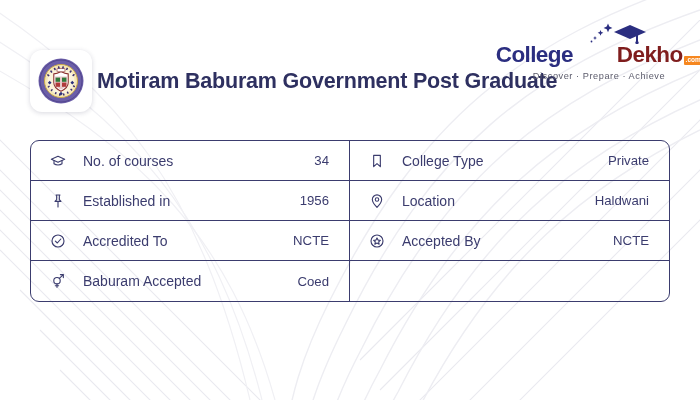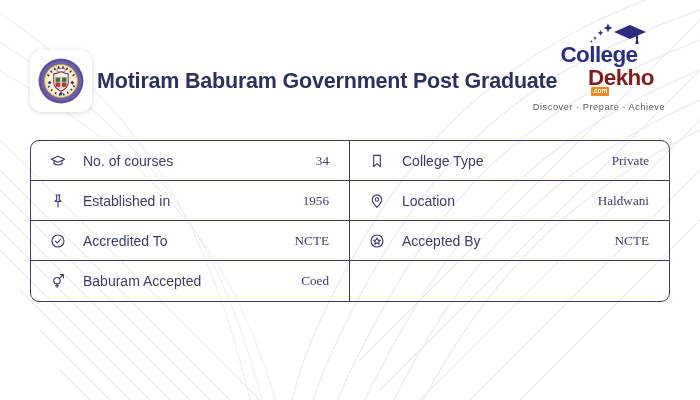--- a/index.html
+++ b/index.html
@@ -66,23 +66,22 @@
     width: 150px;
   }
   .brand-cap { height: 22px; position: relative; }
   .brand-word {
     font-size: 22.5px;
     font-weight: bold;
     letter-spacing: -0.6px;
     line-height: 1;
     white-space: nowrap;
     display: flex;
-    align-items: center;
+    align-items: flex-end;
     justify-content: center;
-    flex-direction: column;
   }
   .brand-college { color: #2b2e80; }
   .brand-dekho   { color: #7f1d1d; margin-left: 44px; }
   .brand-dotcom {
     display: inline-block;
     background: #f6871f;
     color: #ffffff;
     font-size: 6.5px;
     font-weight: bold;
     letter-spacing: 0;
@@ -142,21 +141,20 @@
     font-size: 14px;
     color: #3b3c6e;
     margin-left: 11px;
     white-space: nowrap;
   }
   .row-value {
     font-size: 13.2px;
     color: #3b3c6e;
     white-space: nowrap;
     text-align: right;
-    font-family: Liberation Serif, serif;
   }
 </style>
 </head>
 <body>
 
 <svg id="bg-pattern" viewBox="0 0 700 400" xmlns="http://www.w3.org/2000/svg" aria-hidden="true">
   <defs>
     <clipPath id="clipAll">
         <rect x="0" y="0" width="700" height="400"></rect>
       </clipPath>

